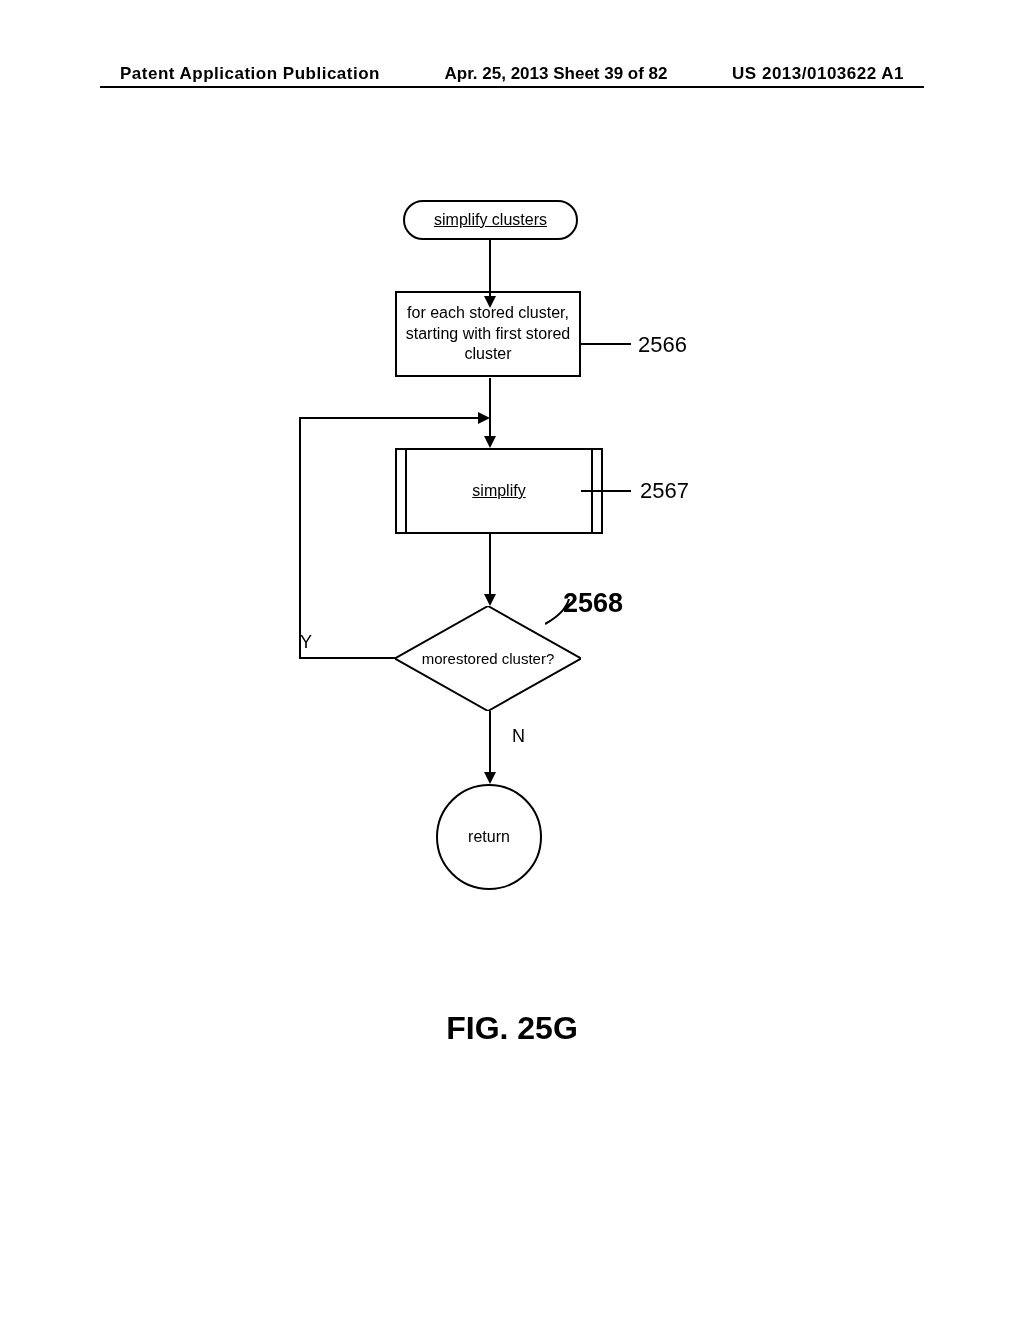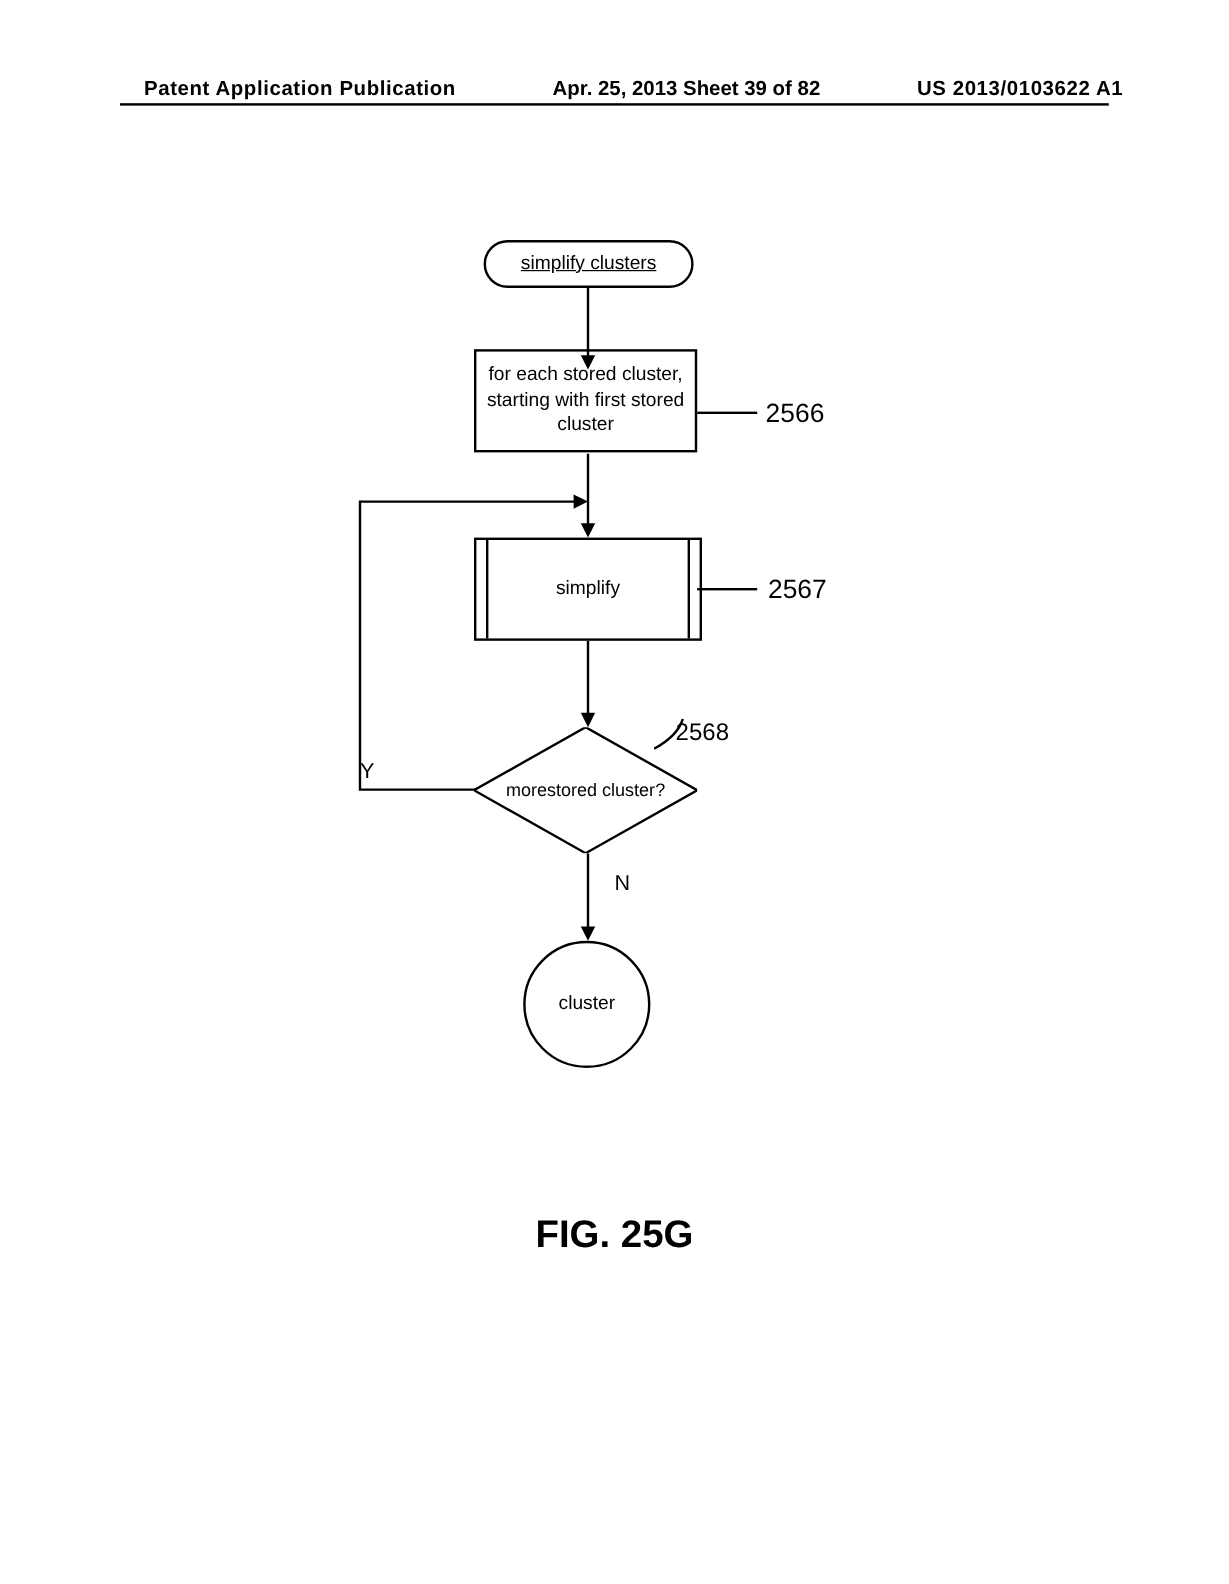--- a/index.html
+++ b/index.html
@@ -10,21 +10,21 @@
       font-family: Arial, Helvetica, sans-serif;
       position: relative;
     }
     .header {
       position: absolute;
       top: 64px;
       left: 0;
       right: 0;
       display: flex;
       justify-content: space-between;
-      padding: 0 88px 0 120px;
+      padding: 0 120px 0 120px;
       font-size: 17px;
       font-weight: bold;
     }
     .header-left { letter-spacing: 0.5px; }
     .header-center { }
     .header-right { letter-spacing: 0.5px; }
     .header-divider {
       position: absolute;
       top: 86px;
       left: 100px;
@@ -67,28 +67,29 @@
       justify-content: center;
       text-align: center;
       font-size: 16px;
       line-height: 1.3;
       padding: 4px;
     }
     .node-subproc {
       position: absolute;
       top: 448px;
       left: 395px;
-      width: 190px;
+      width: 208px;
       height: 86px;
       border: 2px solid #000;
       display: flex;
       align-items: center;
       justify-content: center;
       font-size: 16px;
       position: absolute;
+      text-decoration: underline;
     }
     .node-subproc::before {
       content: '';
       position: absolute;
       left: 8px;
       top: 0;
       bottom: 0;
       border-left: 2px solid #000;
     }
     .node-subproc::after {
@@ -148,23 +149,24 @@
       font-size: 22px;
     }
     .ref-2567 {
       position: absolute;
       top: 478px;
       left: 640px;
       font-size: 22px;
     }
     .ref-2568 {
       position: absolute;
-      top: 600px;
+      top: 588px;
       left: 563px;
-      font-size: 20px;
+      font-size: 27px;
+      font-weight: bold;
     }
     .ref-leader1 {
       position: absolute;
       top: 343px;
       left: 581px;
       width: 50px;
       border-top: 2px solid #000;
     }
     .ref-leader2 {
       position: absolute;
@@ -223,21 +225,21 @@
       <polygon points="93,0 186,52.5 93,105 0,52.5" fill="none" stroke="#000" stroke-width="2"></polygon>
     </svg>
   </div>
   <div class="diamond-text">
     <span>more</span>
     <span>stored cluster</span>
     <span>?</span>
   </div>
 </div>
 
-<div class="node-return">cluster</div>
+<div class="node-return">return</div>
 
 <div class="ref-leader1"></div>
 <div class="ref-2566">2566</div>
 
 <div class="ref-leader2"></div>
 <div class="ref-2567">2567</div>
 
 <div class="ref-leader3">
   <svg width="30" height="26">
     <path d="M 24 0 Q 20 14 0 25" stroke="#000" stroke-width="2" fill="none"></path>

